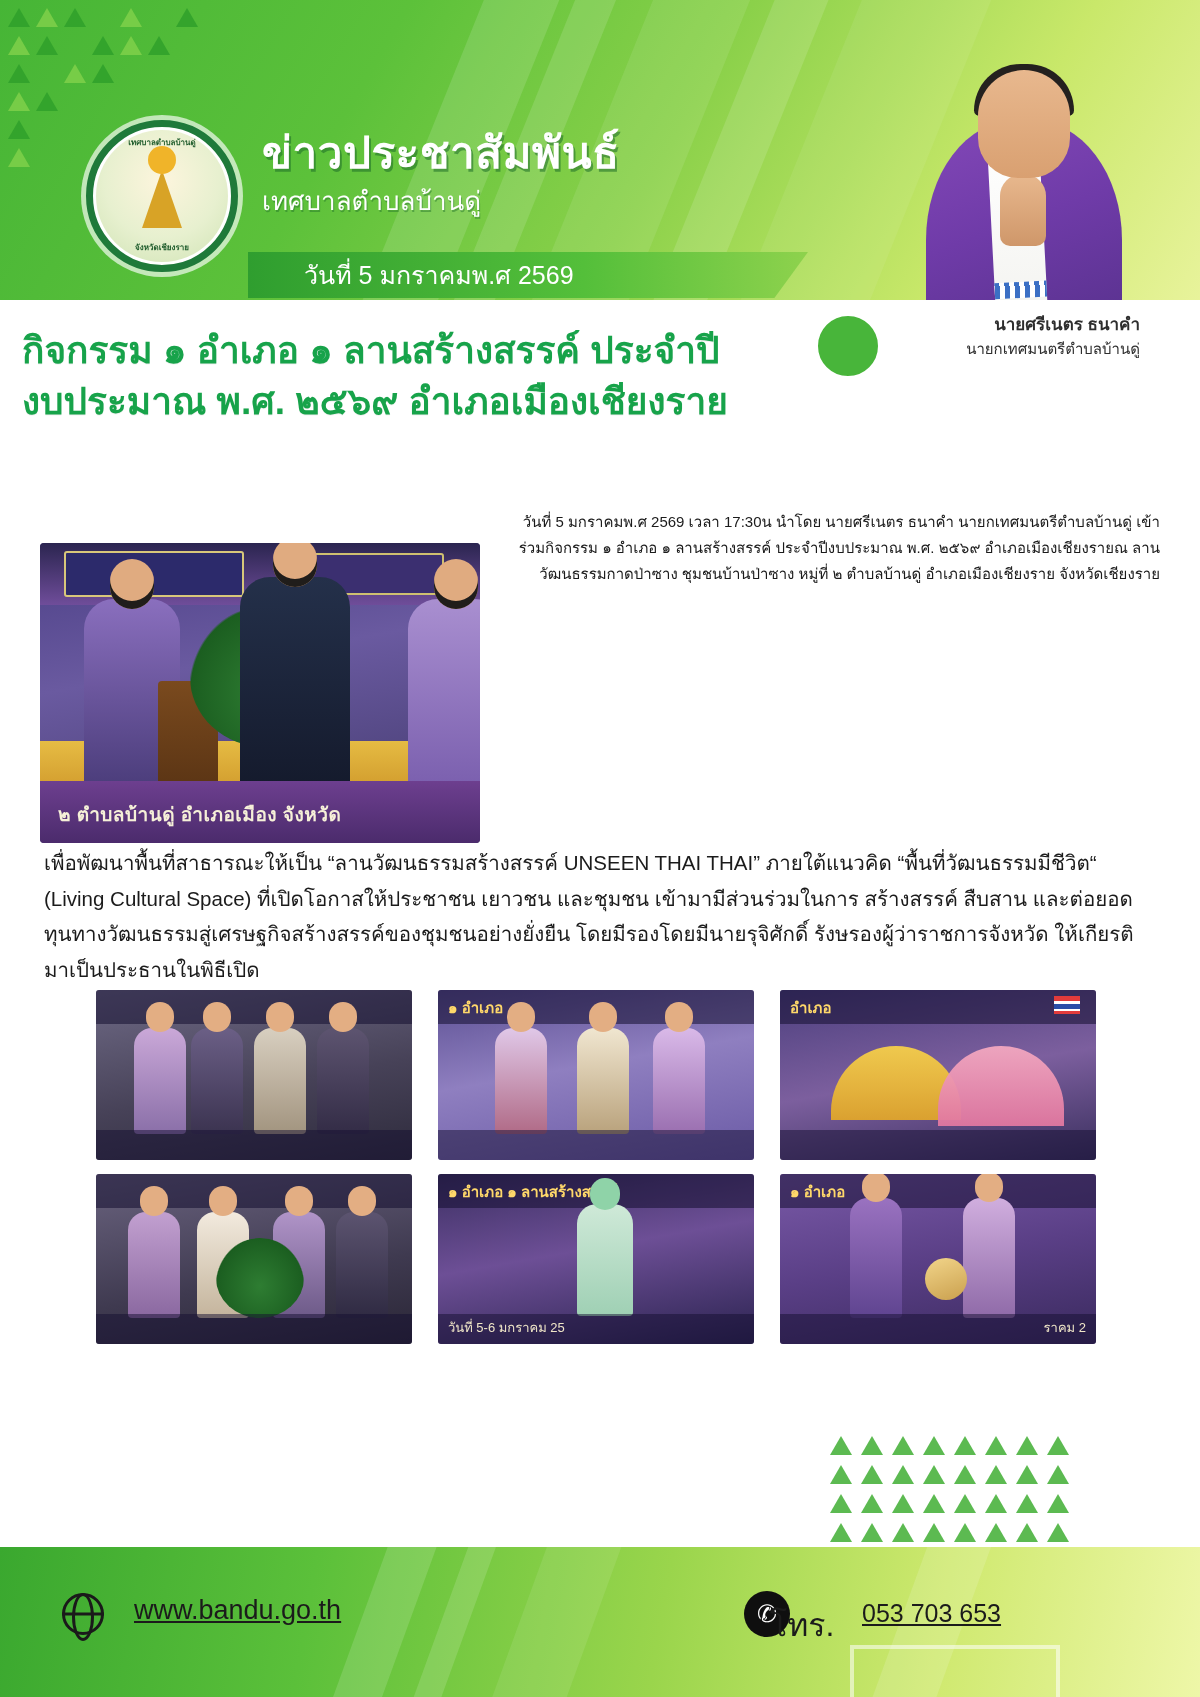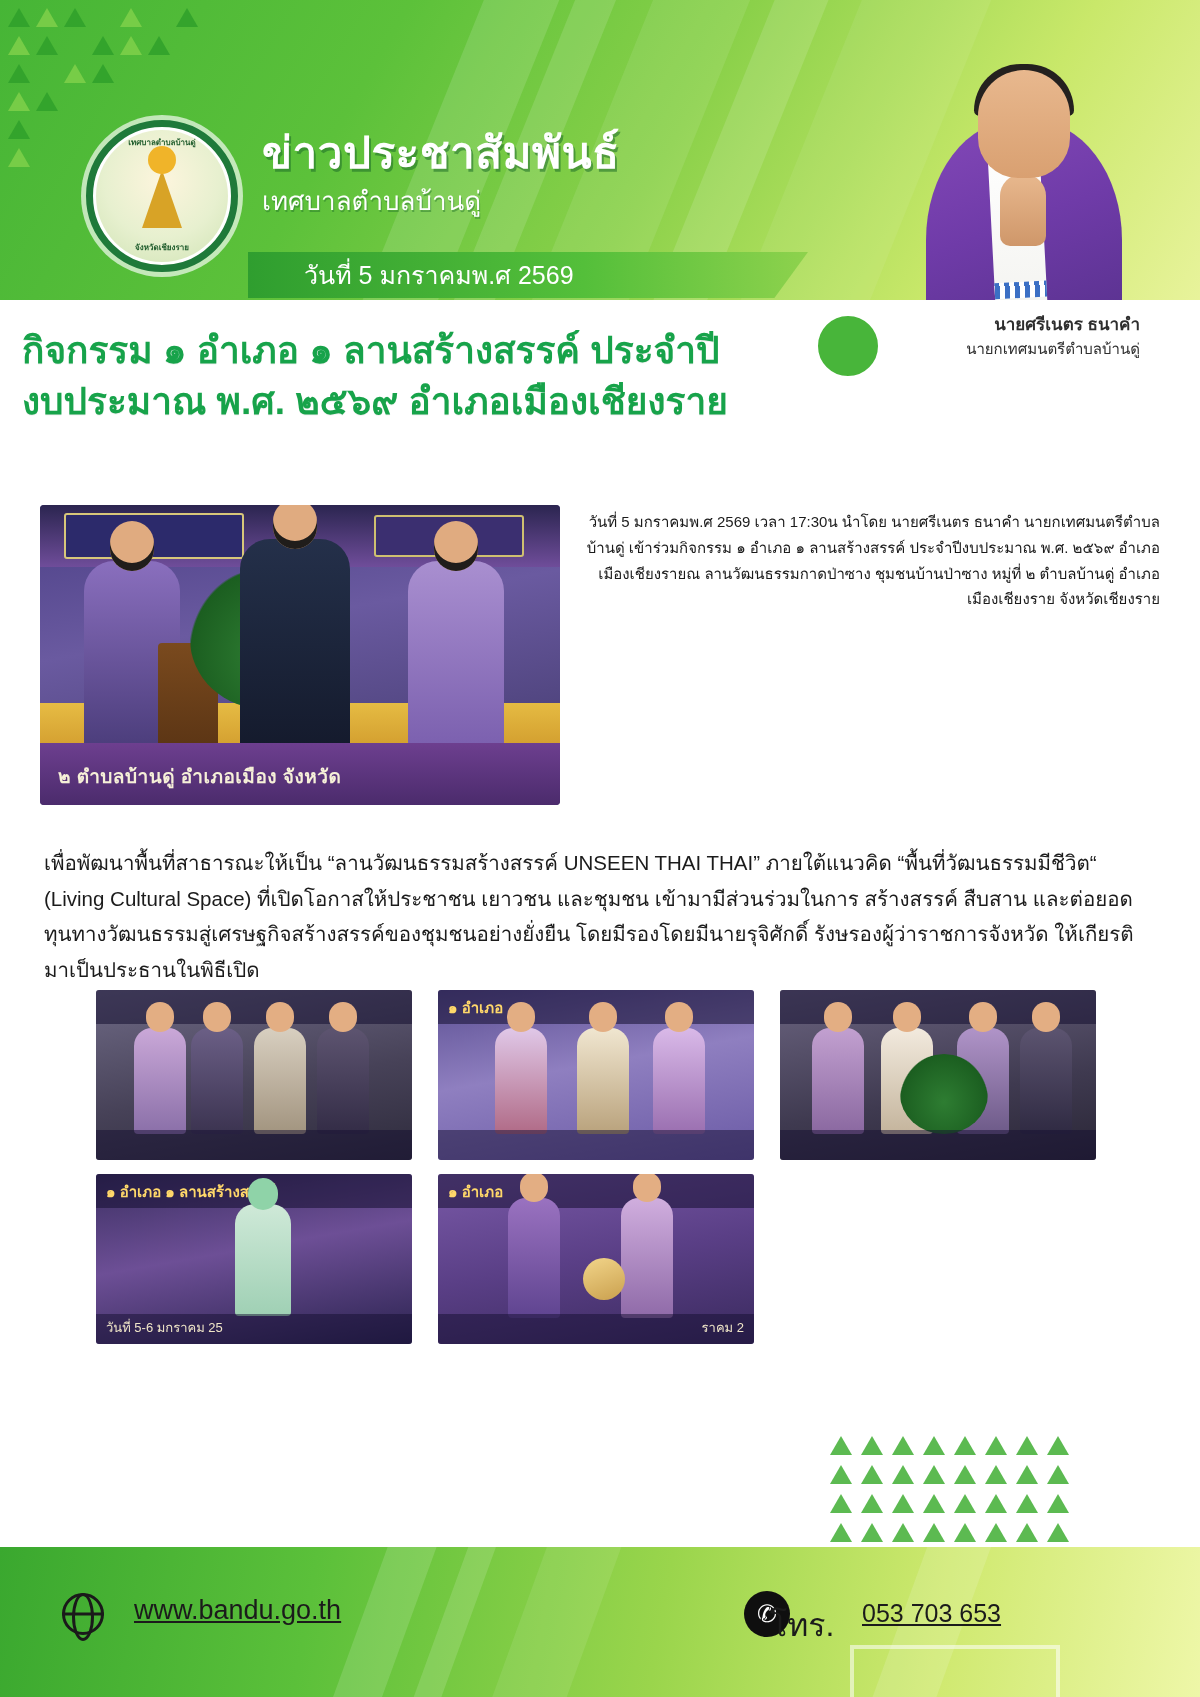--- a/index.html
+++ b/index.html
@@ -206,26 +206,27 @@
   
   .top-row {
     position: absolute;
     left: 0; top: 505px;
     width: 1200px;
     display: flex;
     padding: 0 40px;
     gap: 24px;
   }
   .hero-photo {
-    width: 520px; height: 300px;
+    width: 440px; height: 300px;
     border-radius: 4px;
     position: relative;
     overflow: hidden;
     background: linear-gradient(170deg,#4b3f86 0%, #6a5aa0 40%, #3e3668 100%);
     flex: 0 0 auto;
+    margin-top: 38px;
   }
   .hero-stage-top {
     position:absolute; top:0; left:0; width:100%; height:62px;
     background: linear-gradient(180deg,#2b2550 0%, #6f4d9a 100%);
   }
   .hero-banner {
     position:absolute; top: 8px; left: 24px; width: 180px; height: 46px;
     background: #2c2a6b; border: 2px solid #d8c77a; border-radius: 3px;
   }
   .hero-banner2 {
@@ -568,20 +569,28 @@
 
   <div class="gphoto g2">
     <div class="g-band-top"></div>
     <div class="g-text">๑ อำเภอ</div>
     <div class="g-figure" style="left:18%; background:linear-gradient(180deg,#e0c8e8 0%,#b06a86 100%);"></div>
     <div class="g-figure" style="left:44%; background:linear-gradient(180deg,#f0e6d0 0%,#b9a27c 100%);"></div>
     <div class="g-figure" style="left:68%; background:linear-gradient(180deg,#d9b9e8 0%,#9a6fb0 100%);"></div>
     <div class="g-band-bot"></div>
   </div>
 
+  <div class="gphoto g3">
+    <div class="g-band-top"></div>
+    <div class="g-flag"></div>
+    <div class="g-text">อำเภอ</div>
+    <div class="g-yellow"></div>
+    <div class="g-pink"></div>
+    <div class="g-band-bot"></div>
+  </div>
 
   <div class="gphoto g4">
     <div class="g-band-top"></div>
     <div class="g-figure" style="left:10%; background:linear-gradient(180deg,#c2a0d0 0%,#8a68a0 100%);"></div>
     <div class="g-figure" style="left:32%; background:linear-gradient(180deg,#f2eade 0%,#c4b49c 100%);"></div>
     <div class="g-figure" style="left:56%; background:linear-gradient(180deg,#b094c8 0%,#6d5a88 100%);"></div>
     <div class="g-figure" style="left:76%; background:linear-gradient(180deg,#5c5470 0%,#2f2a42 100%);"></div>
     <div class="hero-plant" style="left:38%; bottom:26px; width:88px; height:80px;"></div>
     <div class="g-band-bot"></div>
   </div>

